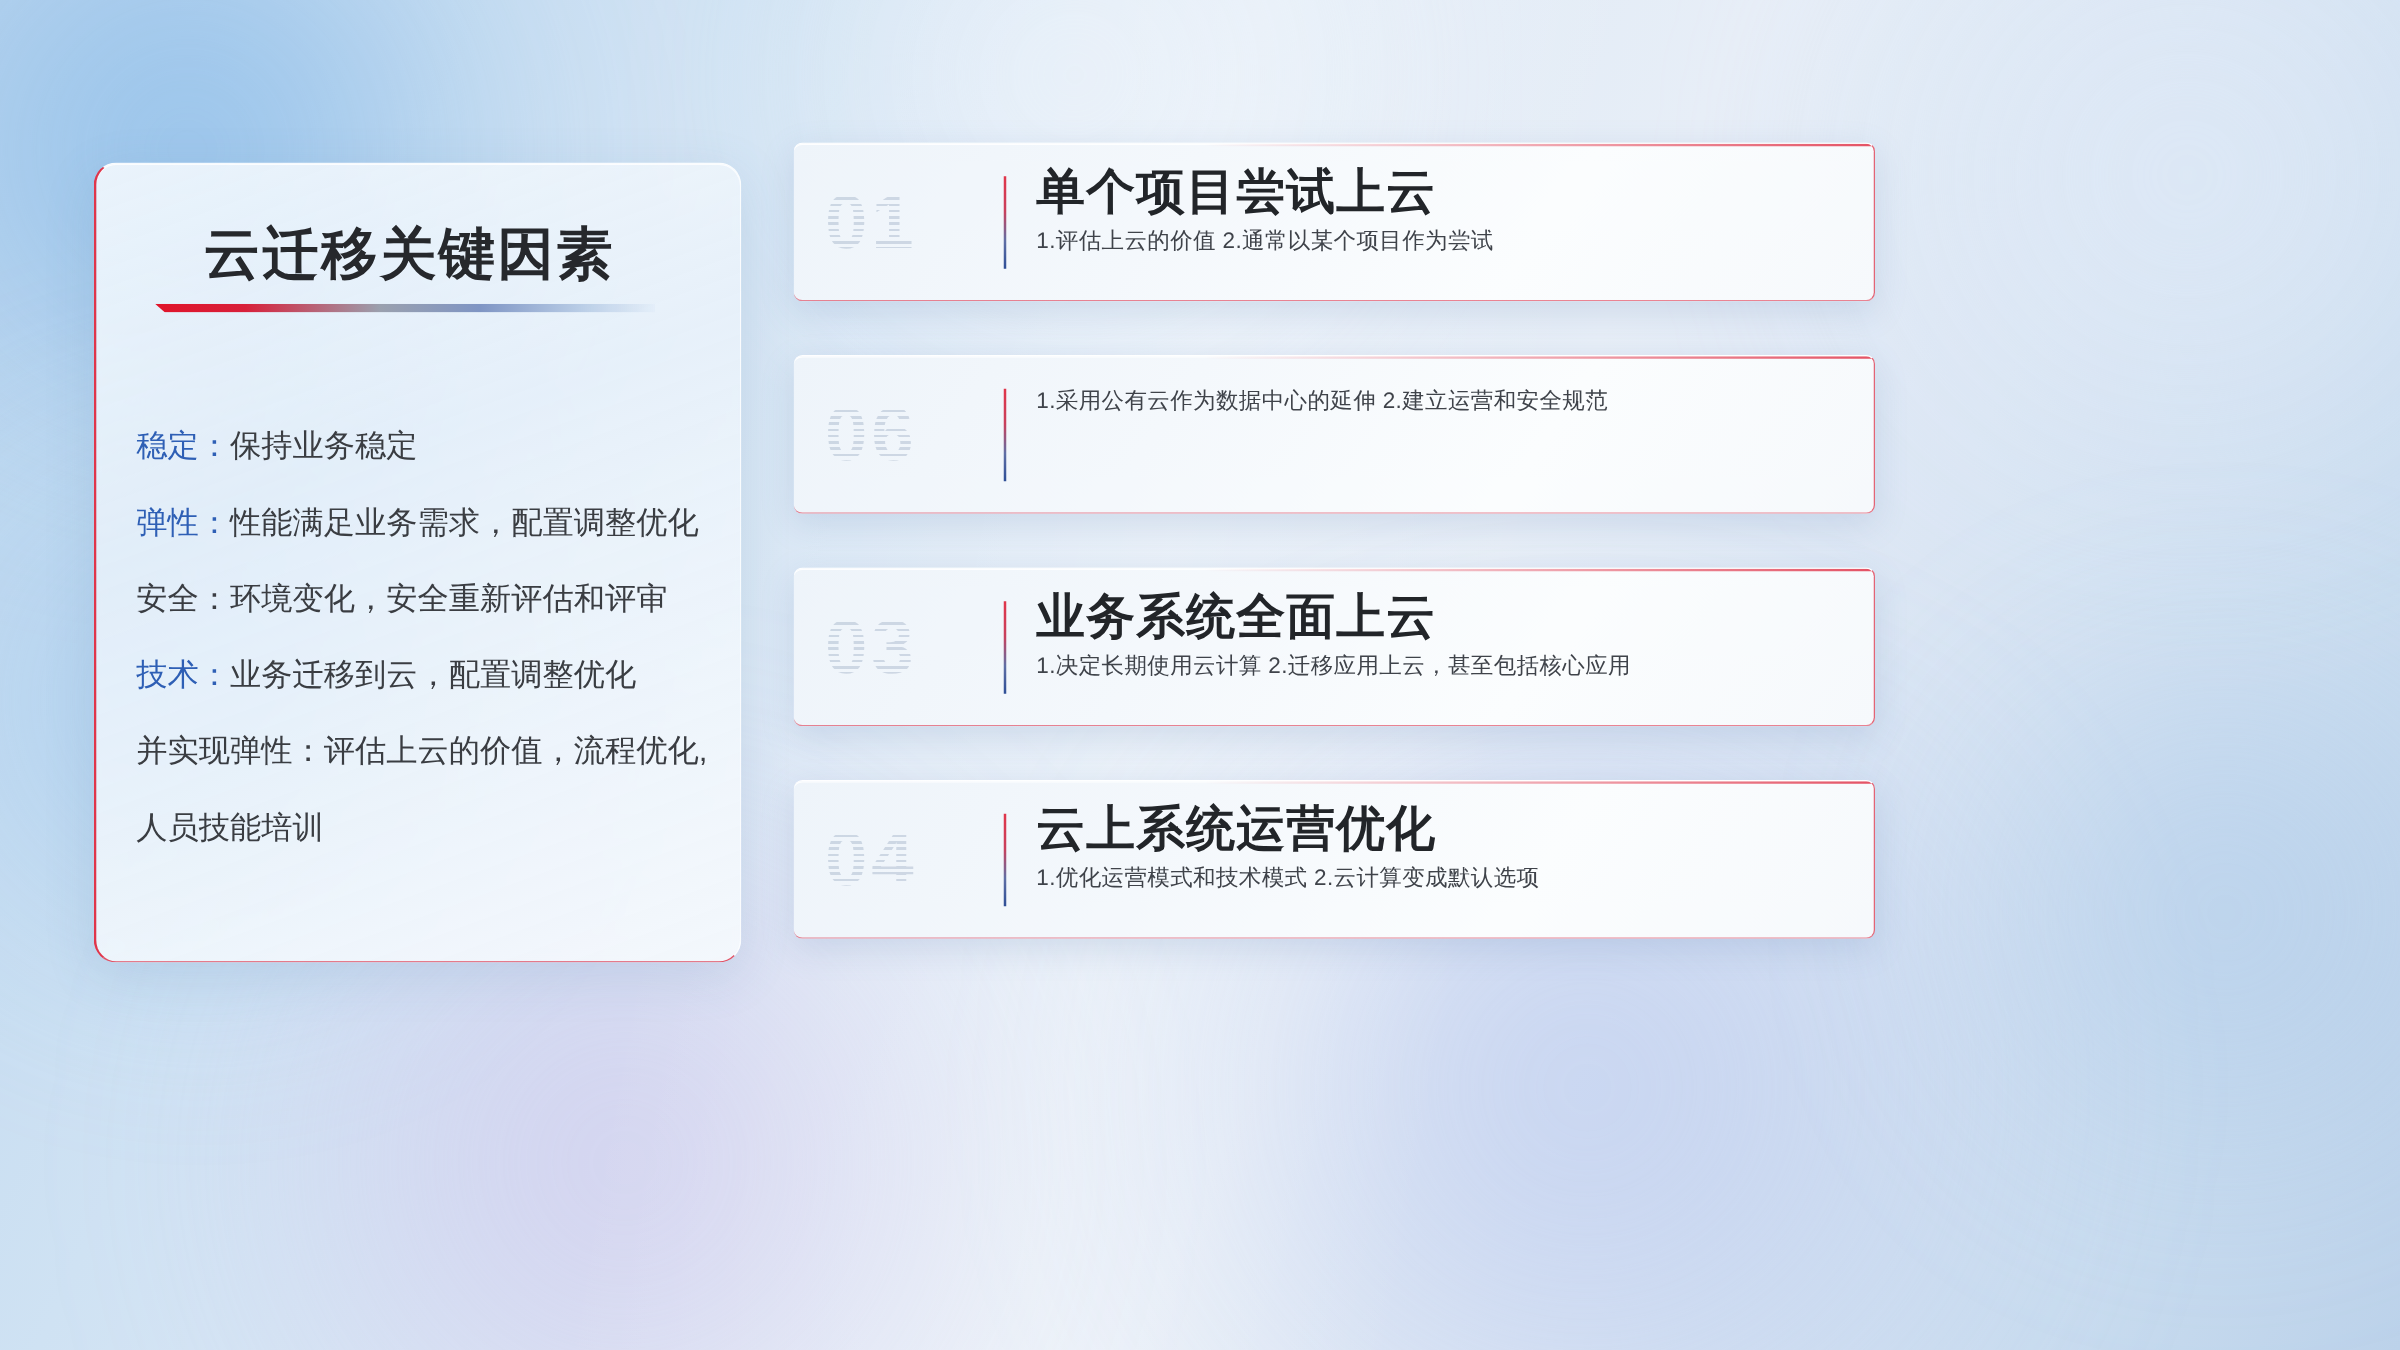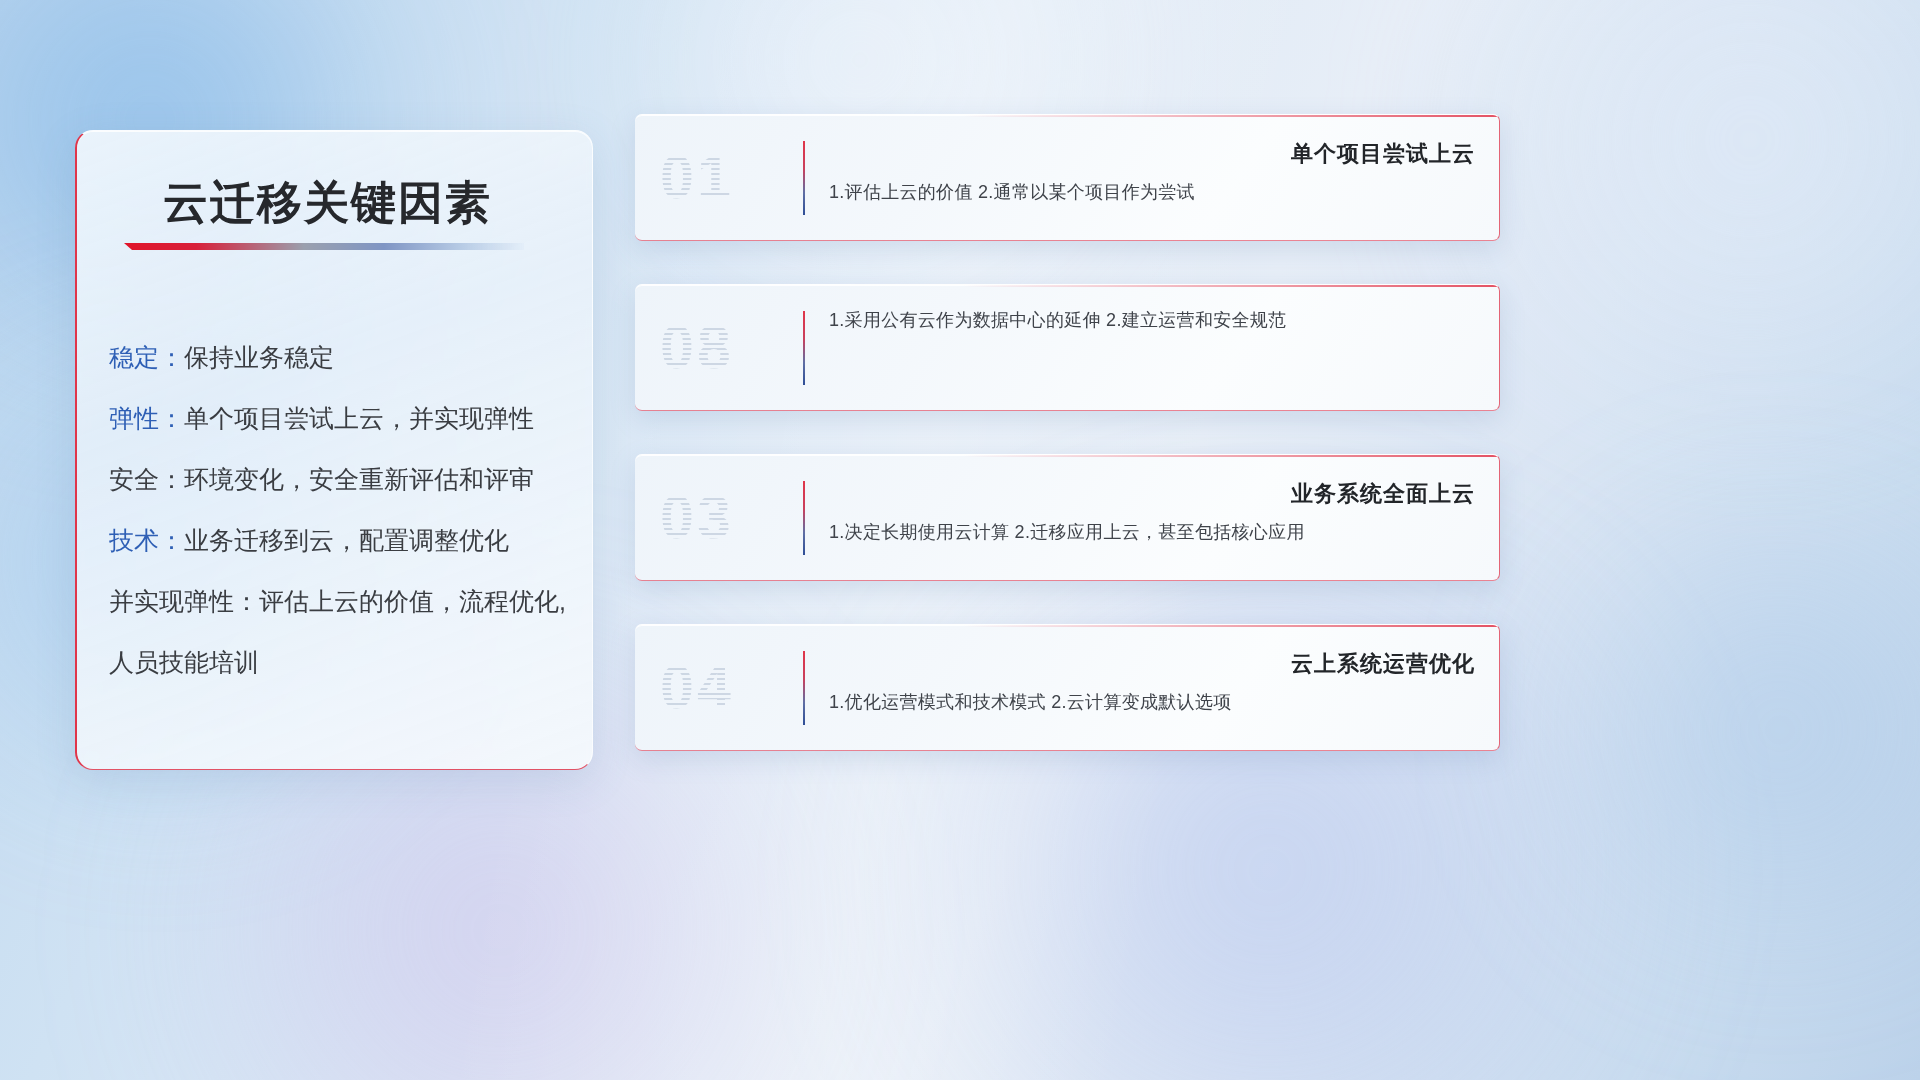--- a/index.html
+++ b/index.html
@@ -89,22 +89,22 @@
     -webkit-background-clip:text; background-clip:text;
     -webkit-text-fill-color:transparent;
     line-height:128px;
   }
   .card-accent {
     position:absolute; left:168px; top:26px; width:2px; height:74px;
     background:linear-gradient(180deg,#e0354a 0%,#c9405c 38%,#5f6fa5 70%,#2e4e96 100%);
   }
   .card-body { position:absolute; left:194px; top:18px; right:24px; }
   .card-title {
-    font-size:22px; font-weight:bold; color:#222529; letter-spacing:1px;
-    line-height:42px; white-space:nowrap;text-align:right;
+    font-size:39px; font-weight:bold; color:#222529; letter-spacing:1px;
+    line-height:42px; white-space:nowrap;
   }
   .card-desc {
     font-size:18px; color:#3f434a; letter-spacing:.3px;
     line-height:34px; white-space:nowrap;
   }
 </style>
 </head>
 <body>
 
 <div id="bg">
@@ -122,21 +122,21 @@
 <div id="left-panel">
   <div id="panel-title">云迁移关键因素</div>
   <div id="panel-rule"></div>
   <div id="factor-list">
 
     <div class="factor-row">
       <span class="factor-label">稳定：</span><span class="factor-text">保持业务稳定</span>
     </div>
 
     <div class="factor-row">
-      <span class="factor-label">弹性：</span><span class="factor-text">单个项目尝试上云，并实现弹性</span>
+      <span class="factor-label">弹性：</span><span class="factor-text">性能满足业务需求，配置调整优化</span>
     </div>
 
     <div class="factor-row">
       <span class="factor-label neutral">安全：</span><span class="factor-text">环境变化，安全重新评估和评审</span>
     </div>
 
     <div class="factor-row">
       <span class="factor-label">技术：</span><span class="factor-text">业务迁移到云，配置调整优化</span>
     </div>
 
@@ -156,21 +156,21 @@
   <div class="card">
     <div class="card-number">01</div>
     <div class="card-accent"></div>
     <div class="card-body">
       <div class="card-title">单个项目尝试上云</div>
       <div class="card-desc">1.评估上云的价值   2.通常以某个项目作为尝试</div>
     </div>
   </div>
 
   <div class="card">
-    <div class="card-number">08</div>
+    <div class="card-number">06</div>
     <div class="card-accent"></div>
     <div class="card-body">
       <div class="card-desc">1.采用公有云作为数据中心的延伸   2.建立运营和安全规范</div>
     </div>
   </div>
 
   <div class="card">
     <div class="card-number">03</div>
     <div class="card-accent"></div>
     <div class="card-body">

